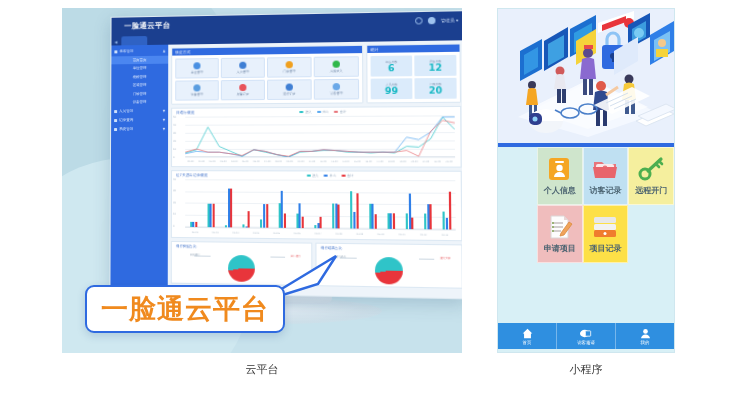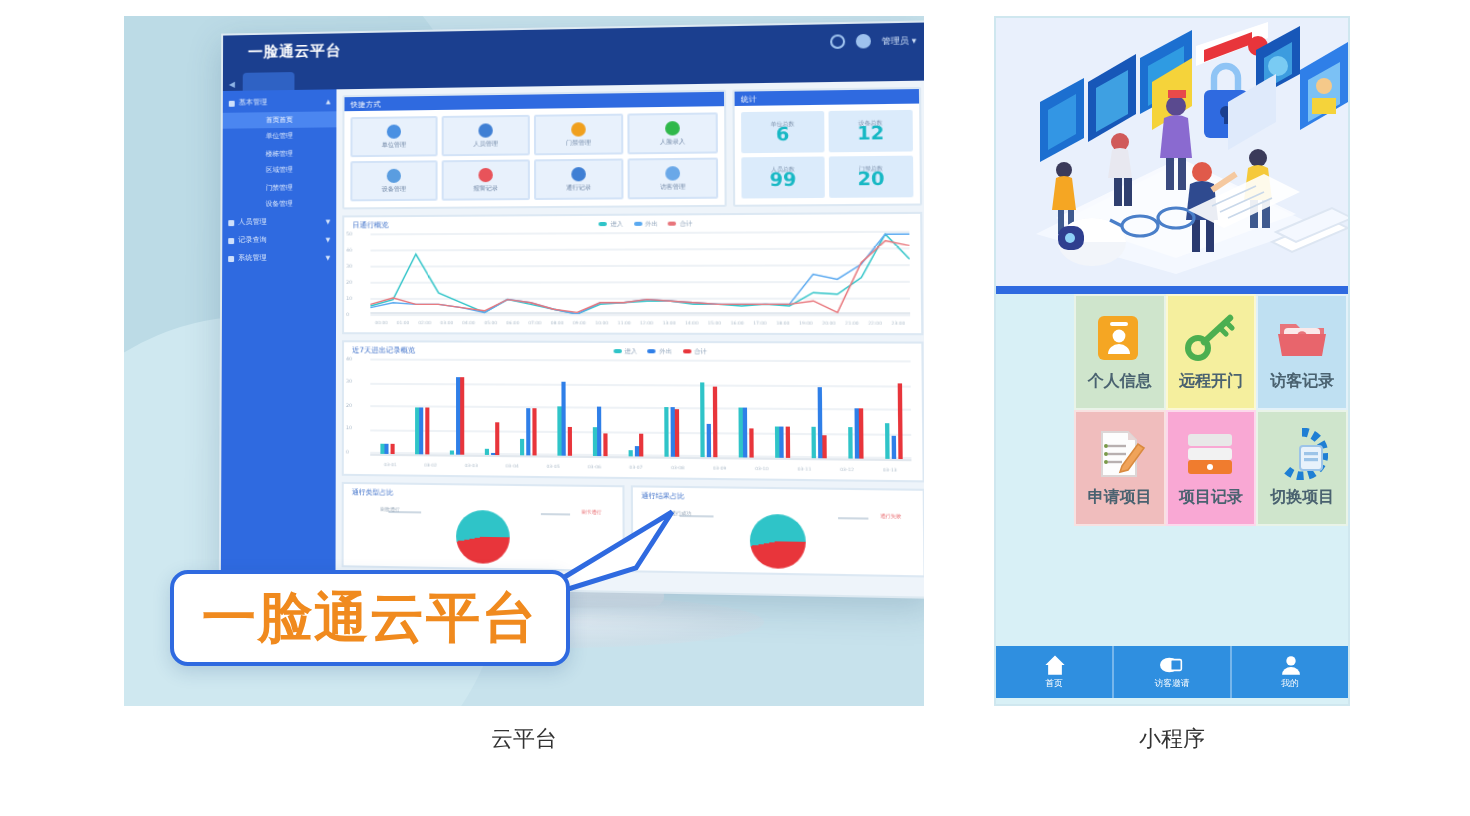--- a/index.html
+++ b/index.html
@@ -668,42 +668,42 @@
           <svg width="26" height="26" viewBox="0 0 26 26">
             <rect x="2" y="2" width="20" height="22" rx="3" fill="#f5a623"></rect>
             <rect x="8" y="5" width="9" height="2" rx="1" fill="#fff"></rect>
             <circle cx="12.5" cy="12" r="3.2" fill="#fff"></circle>
             <path d="M7,21 a5.5,5 0 0 1 11,0 z" fill="#fff"></path>
           </svg>
         </span>
         <span class="tile-lab">个人信息</span>
       </div>
 
-      <div class="tile" style="background:#f5ef9e">
-        <span class="tile-ico">
-          <svg width="26" height="26" viewBox="0 0 26 26">
-            <circle cx="7" cy="18" r="5" fill="none" stroke="#4caf50" stroke-width="3"></circle>
-            <path d="M10,15 L23,3" stroke="#4caf50" stroke-width="3.2" stroke-linecap="round"></path>
-            <path d="M18,8 l3,3 M21,5 l3,3" stroke="#4caf50" stroke-width="2.6" stroke-linecap="round"></path>
-          </svg>
-        </span>
-        <span class="tile-lab">远程开门</span>
-      </div>
-
       <div class="tile" style="background:#bfe0f2">
         <span class="tile-ico">
           <svg width="26" height="26" viewBox="0 0 26 26">
             <path d="M2,6 h8 l2,2 h12 v4 H2 z" fill="#e8757b"></path>
             <rect x="4" y="8" width="18" height="13" rx="2" fill="#fbe9ea"></rect>
             <circle cx="13" cy="12" r="2.4" fill="#e8757b"></circle>
             <path d="M9,18 a4.5,4 0 0 1 8,0 z" fill="#e8757b"></path>
             <path d="M1,11 h24 l-2,11 H3 z" fill="#e8656c"></path>
           </svg>
         </span>
         <span class="tile-lab">访客记录</span>
+      </div>
+
+      <div class="tile" style="background:#f5ef9e">
+        <span class="tile-ico">
+          <svg width="26" height="26" viewBox="0 0 26 26">
+            <circle cx="7" cy="18" r="5" fill="none" stroke="#4caf50" stroke-width="3"></circle>
+            <path d="M10,15 L23,3" stroke="#4caf50" stroke-width="3.2" stroke-linecap="round"></path>
+            <path d="M18,8 l3,3 M21,5 l3,3" stroke="#4caf50" stroke-width="2.6" stroke-linecap="round"></path>
+          </svg>
+        </span>
+        <span class="tile-lab">远程开门</span>
       </div>
 
       <div class="tile" style="background:#f0bdbd">
         <span class="tile-ico">
           <svg width="26" height="26" viewBox="0 0 26 26">
             <path d="M4,2 h13 l4,4 v18 H4 z" fill="#fdfdfd" stroke="#dcd6d6"></path>
             <path d="M17,2 v4 h4 z" fill="#e8d6d6"></path>
             <g stroke="#b8b0b0" stroke-width="1.2">
               <path d="M7,9 h9"></path>
                 <path d="M7,13 h9"></path>
@@ -713,43 +713,32 @@
                 <circle cx="6" cy="9" r="1"></circle>
                 <circle cx="6" cy="13" r="1"></circle>
                 <circle cx="6" cy="17" r="1"></circle>
               </g>
             <path d="M14,19 L22,8 l3,2 L17,21 l-4,1 z" fill="#f0a35a" stroke="#d98a3f" stroke-width=".8"></path>
           </svg>
         </span>
         <span class="tile-lab">申请项目</span>
       </div>
 
-      <div class="tile" style="background:#f9a8d4">
+      <div class="tile" style="background:#fde047">
         <span class="tile-ico">
           <svg width="26" height="26" viewBox="0 0 26 26">
             <rect x="2" y="3" width="22" height="6" rx="1.5" fill="#e8e8e8"></rect>
             <rect x="2" y="10" width="22" height="6" rx="1.5" fill="#f2f2f2"></rect>
             <rect x="2" y="16" width="22" height="7" rx="1.5" fill="#f07c2e"></rect>
             <circle cx="13" cy="19.5" r="1.5" fill="#fff"></circle>
           </svg>
         </span>
         <span class="tile-lab">项目记录</span>
       </div>
 
-      <div class="tile" style="background:#cfe5cc">
-        <span class="tile-ico">
-          <svg width="26" height="26" viewBox="0 0 26 26">
-            <path d="M13,2 a11,11 0 1 1 -7.8,18.8" fill="none" stroke="#1f7fd4" stroke-width="4.4" stroke-dasharray="3.2 2.4"></path>
-            <rect x="12" y="9" width="11" height="12" rx="1.5" fill="#e8f2fb" stroke="#9cc4e8"></rect>
-            <rect x="14" y="12" width="7" height="1.6" fill="#9cc4e8"></rect>
-            <rect x="14" y="15" width="7" height="1.6" fill="#9cc4e8"></rect>
-          </svg>
-        </span>
-        <span class="tile-lab">切换项目</span>
-      </div>
     </div>
 
     <div class="mp-spacer"></div>
 
     <div class="mp-nav">
       <div class="mp-nav-item">
         <svg width="11" height="11" viewBox="0 0 16 16">
             <path d="M8,1 L15,8 h-2 v7 H3 V8 H1 z" fill="#fff"></path>
           </svg>
         <span class="mp-nav-lab">首页</span>

